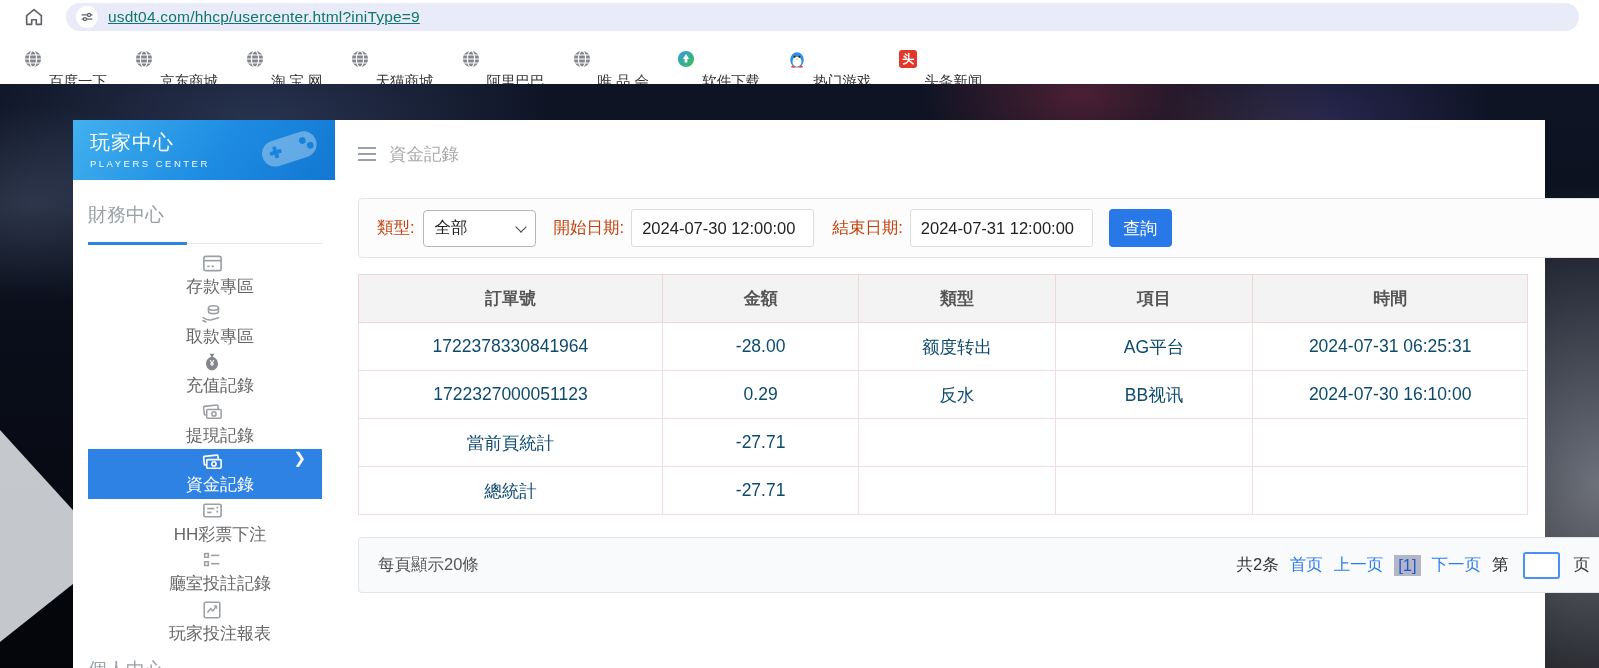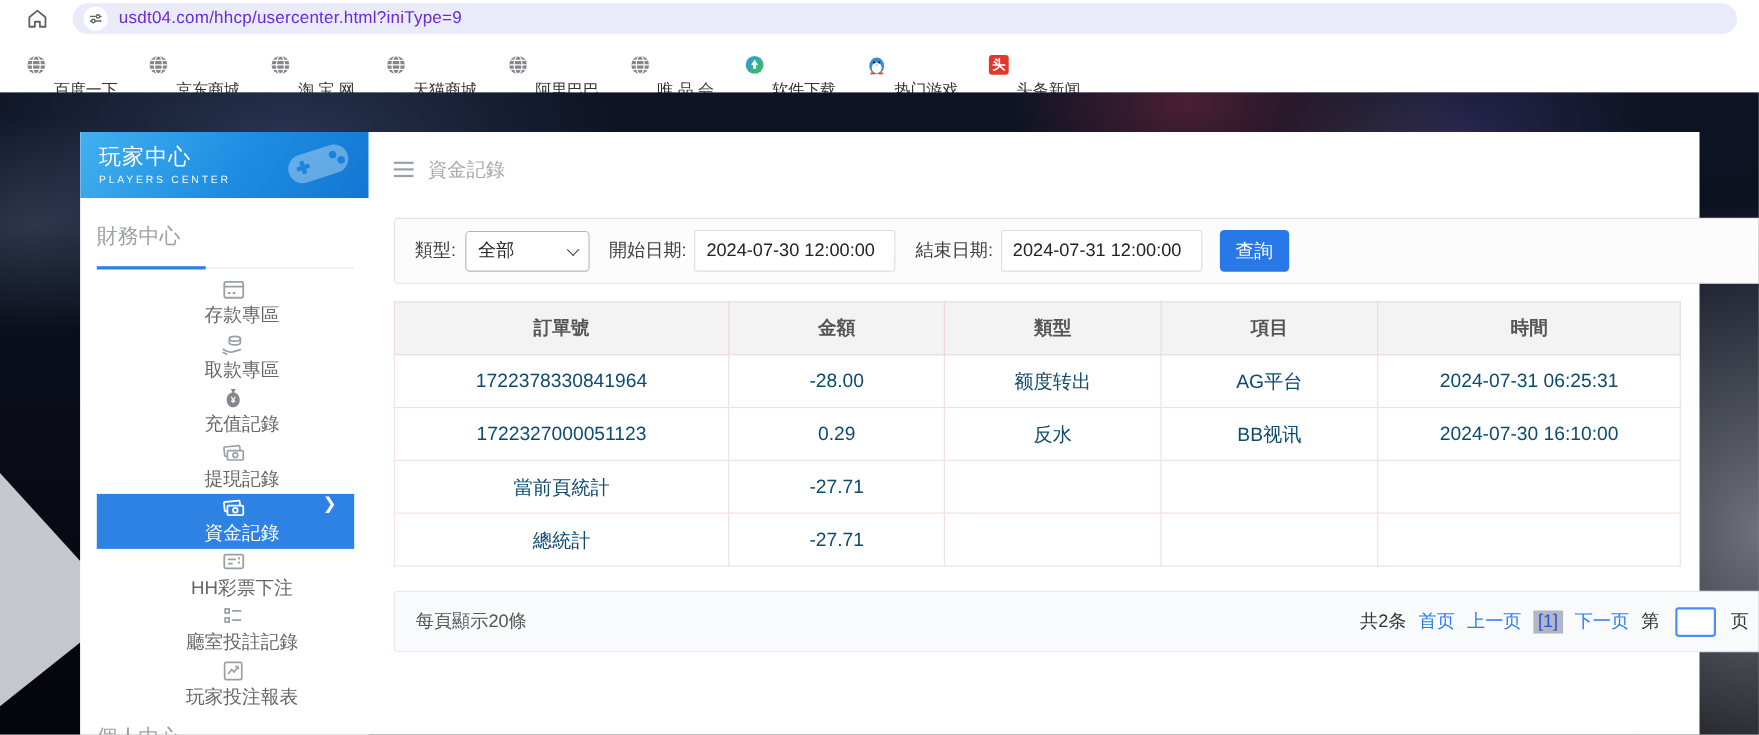--- a/index.html
+++ b/index.html
@@ -6,21 +6,21 @@
   html,body { width:1599px; height:668px; overflow:hidden; background:#fff;
     font-family:"Liberation Sans","DejaVu Sans",sans-serif; }
 
   
   .top-bar { height:34px; background:#fff; display:flex; align-items:center; padding-left:22px; }
   .home-btn { width:24px; height:24px; display:flex; align-items:center; justify-content:center; cursor:pointer; }
   .url-pill { flex:1; height:28px; margin:0 20px 0 20px; background:#e9ecf8; border-radius:14px;
     display:flex; align-items:center; padding:0 10px; }
   .tune-badge { width:22px; height:22px; border-radius:50%; background:#fff; display:flex;
     align-items:center; justify-content:center; margin-right:10px; }
-  .url-text { font-size:15.5px; color:#6d28d9; letter-spacing:.2px; }
+  .url-text { font-size:15.5px; color:#0f766e; letter-spacing:.2px;text-decoration:underline; }
 
   .bm-bar { height:50px; background:#fff; display:flex; align-items:center; padding-left:10px; }
   .bm-item { display:flex; align-items:center; gap:7px; padding:0 14px; cursor:pointer; height:30px; }
   .bm-item span.lbl { font-size:14.5px; color:#333; white-space:nowrap;margin-top:44px; }
   .bm-ico { width:18px; height:18px; display:flex; align-items:center; justify-content:center; }
   .tt-box { width:18px; height:18px; background:#e2382a; border-radius:3px; color:#fff; font-size:12px;
     font-weight:bold; display:flex; align-items:center; justify-content:center; }
 
   
   .page { position:relative; height:584px; overflow:hidden;
@@ -61,21 +61,21 @@
 
   
   .main { flex:1; padding:22px 27px 0 23px; }
   .pg-head { display:flex; align-items:center; gap:13px; margin-left:0; }
   .burger { display:flex; flex-direction:column; gap:3.5px; }
   .burger i { display:block; width:18px; height:2.5px; background:#9aa0a6; }
   .pg-title { color:#a9a9a9; font-size:17.5px; }
 
   .filter-panel { margin-top:32px; height:60px; border:1px solid #e4e4e4; border-radius:4px; background:#fcfcfc;
     display:flex; align-items:center; padding-left:18px; }
-  .f-label { font-size:16.5px; color:#404040; }
+  .f-label { font-size:16.5px; color:#c2410c; }
   .sel-wrap { position:relative; margin-left:8px;text-align:center; }
   .sel { width:113px; height:37px; border:1px solid #b7b7b7; border-radius:4px; background:#fff;
     font-size:16.5px; color:#222; padding-left:11px; display:flex; align-items:center; cursor:pointer; }
   .sel-arrow { position:absolute; right:11px; top:13px; width:8px; height:8px; border-right:1.8px solid #444;
     border-bottom:1.8px solid #444; transform:rotate(45deg); }
   .date-input { width:183px; height:38px; border:1px solid #ddd; border-radius:3px; background:#fff;
     font-size:16.5px; color:#222; padding:0 10px; margin-left:7px;
     font-family:"Liberation Sans","DejaVu Sans",sans-serif; }
   .gap18 { margin-left:18px; }
   .btn-query { margin-left:16px; width:63px; height:38px; background:#2878e8; color:#fff; border:none;

